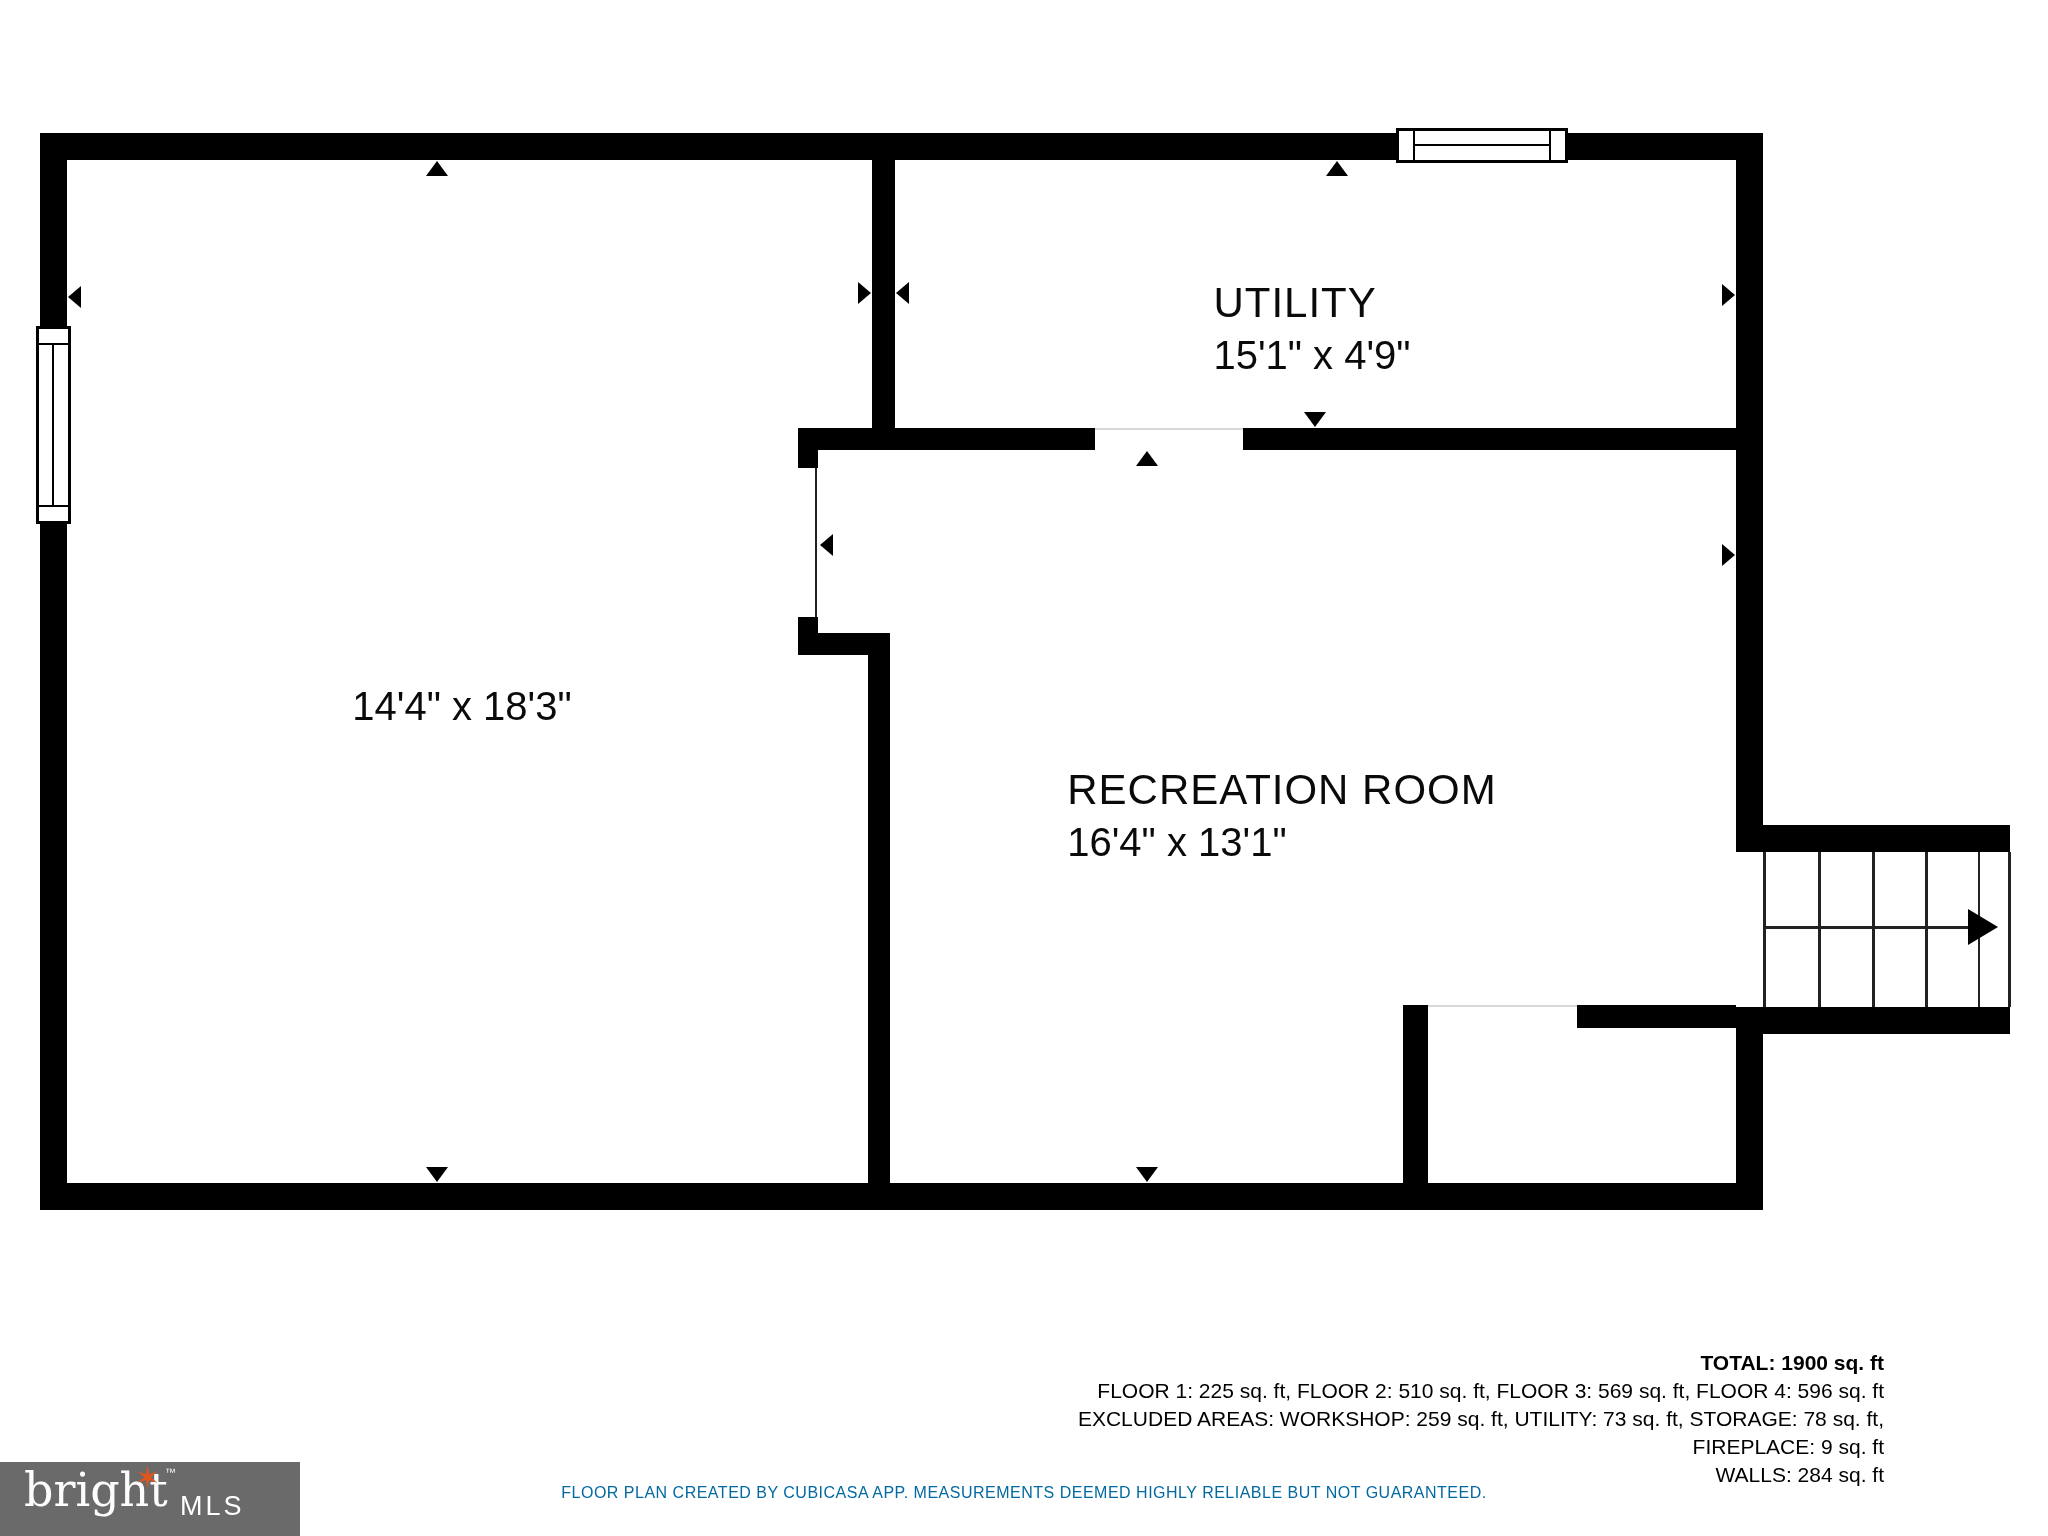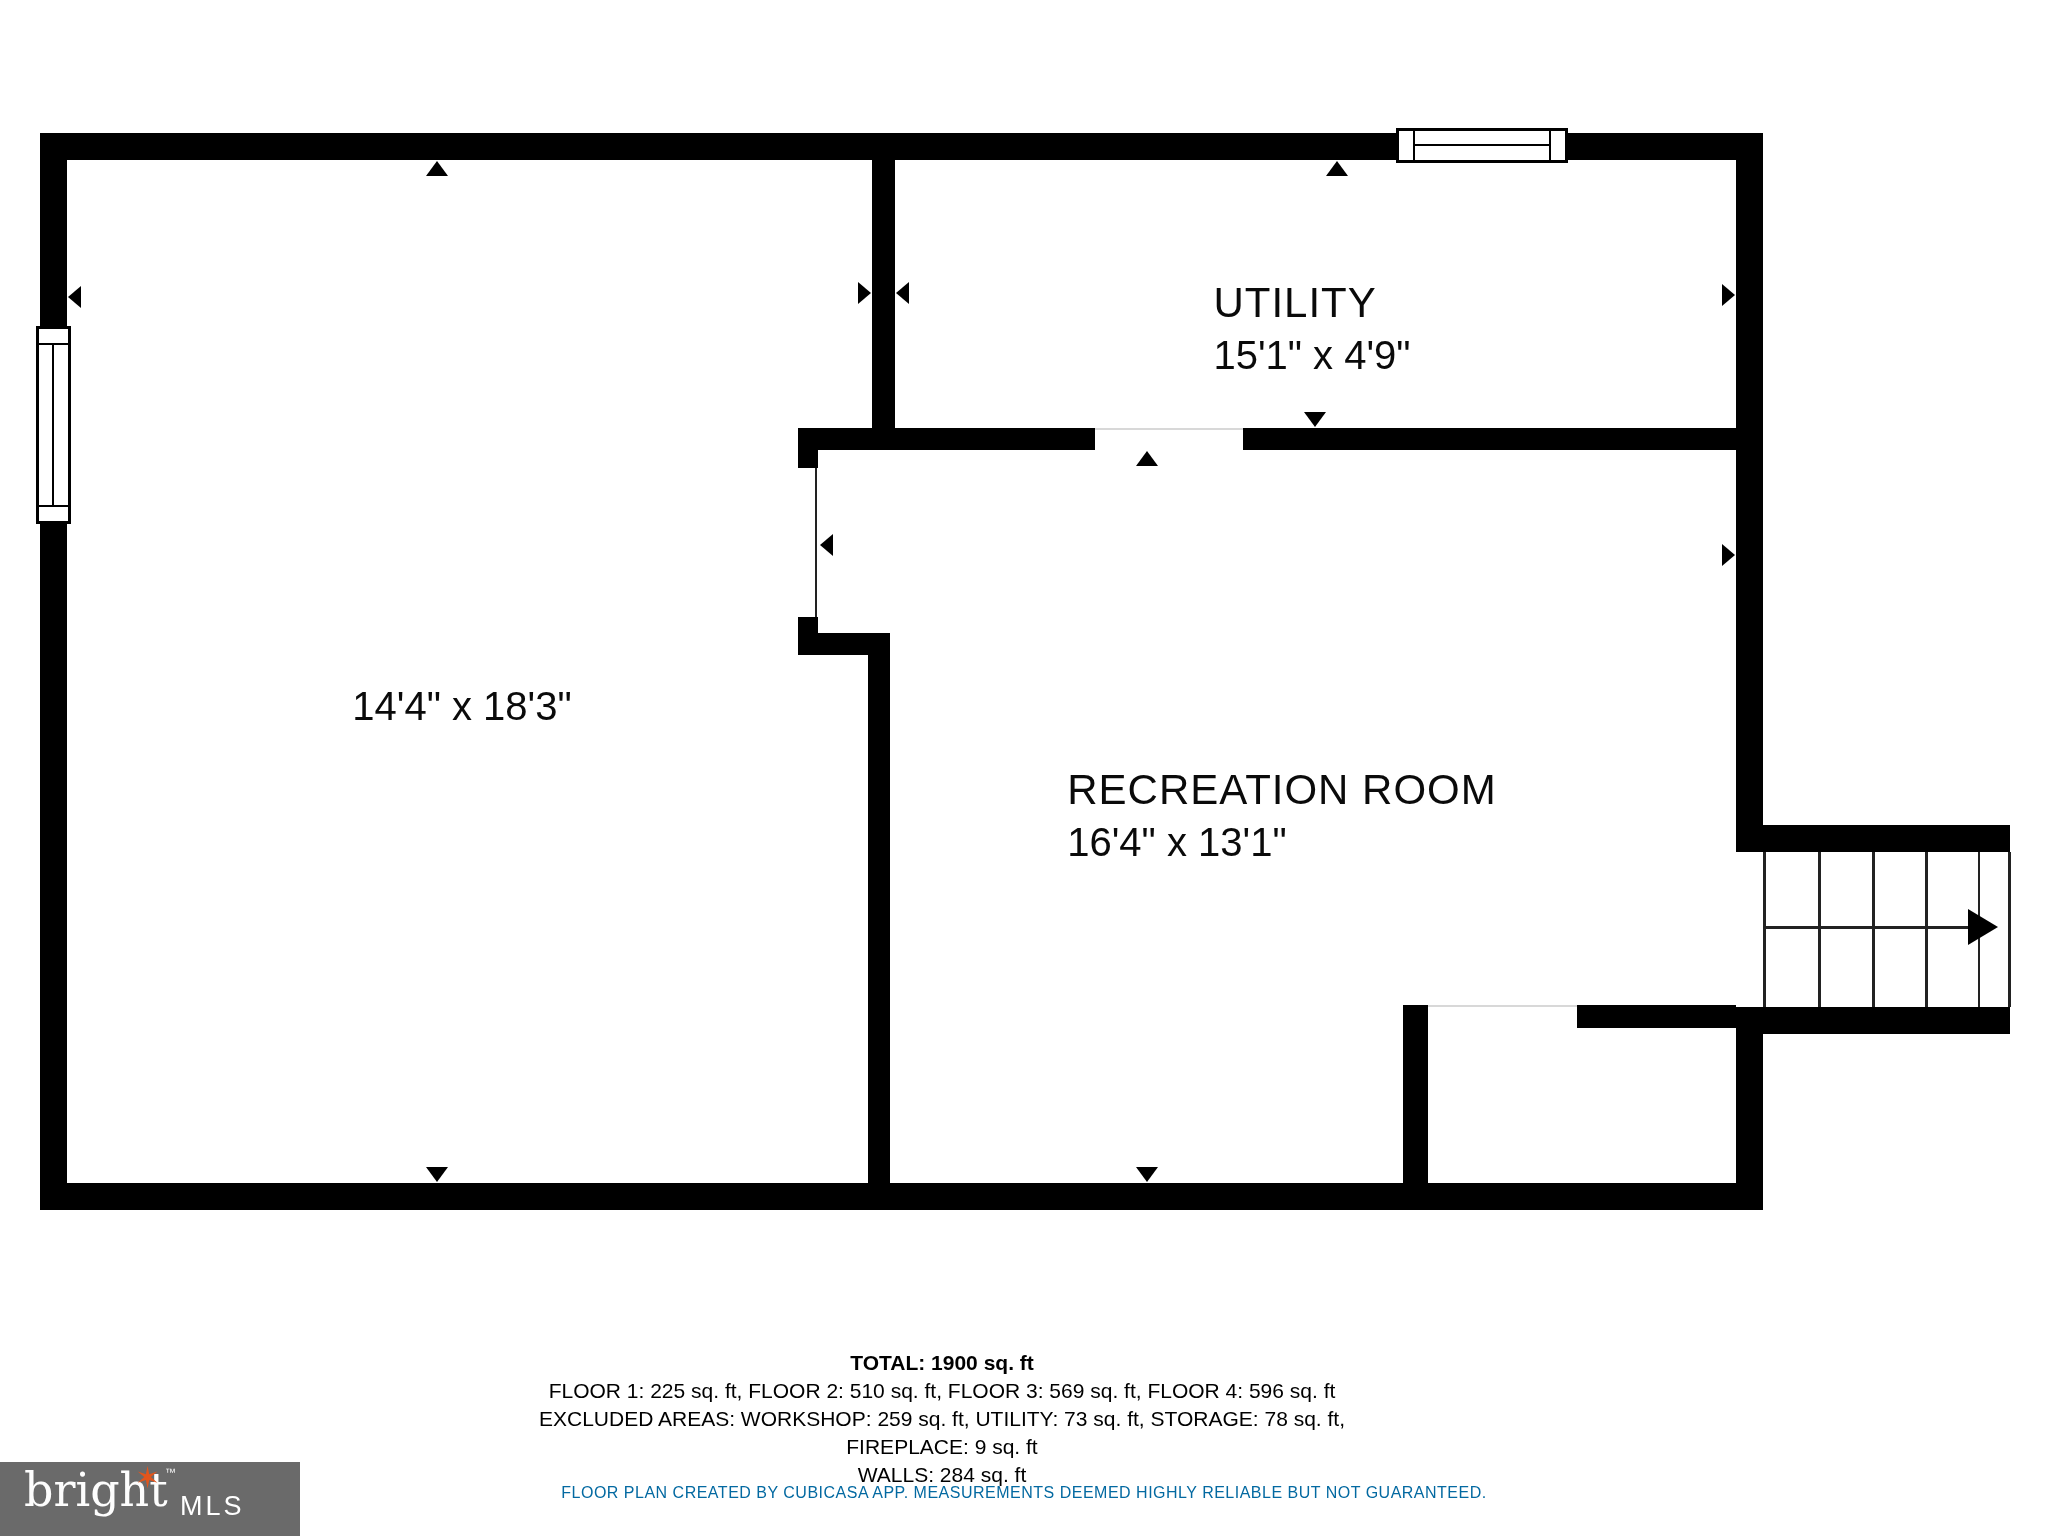--- a/index.html
+++ b/index.html
@@ -17,21 +17,21 @@
   
   .win{position:absolute;background:#fff;border:3px solid #000;box-sizing:border-box;}
   .win .bar{position:absolute;background:#000;}
   
   .room-label{position:absolute;transform:translate(-50%,-50%);text-align:left;color:#0a0a0a;white-space:nowrap;}
   .room-label .nm{display:block;font-size:42px;line-height:52px;letter-spacing:1px;}
   .room-label .dm{display:block;font-size:40px;line-height:52px;}
   
   .arrowhead{position:absolute;width:0;height:0;border-top:18px solid transparent;border-bottom:18px solid transparent;border-left:30px solid #000;}
   
-  #footer{position:absolute;left:0;width:1884px;top:1349px;text-align:center;color:#000;
+  #footer{position:absolute;left:0;width:1884px;top:1349px;text-align:right;color:#000;
           font-size:21px;line-height:28px;}
   #footer .b{font-weight:bold;}
   #disclaimer{position:absolute;left:0;width:2048px;top:1484px;text-align:center;
           font-size:16px;letter-spacing:.5px;color:#0369a1;}
   
   #logo{position:absolute;left:0;top:1462px;width:300px;height:74px;background:#6a6a6a;}
   #logo .brand{position:absolute;left:24px;top:1px;font-family:"DejaVu Serif",serif;font-size:46px;color:#fdfdfd;}
   #logo .star{position:absolute;left:135px;top:-2px;font-size:30px;color:#e2551c;font-family:"DejaVu Sans",sans-serif;}
   #logo .tm{position:absolute;left:165px;top:4px;font-size:11px;color:#fdfdfd;}
   #logo .mls{position:absolute;left:180px;top:29px;font-size:27px;color:#ffffff;letter-spacing:3px;}

